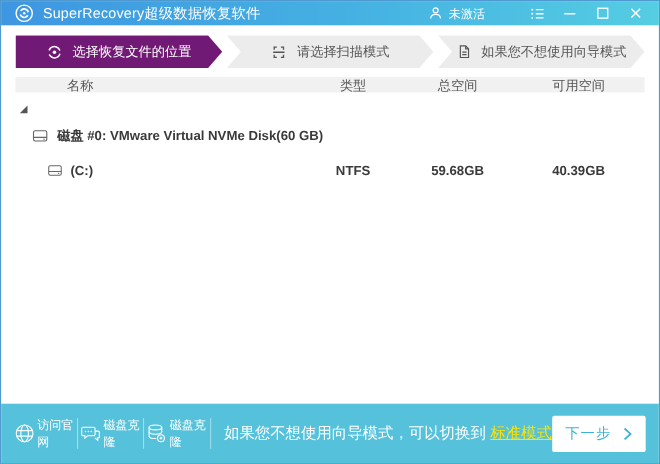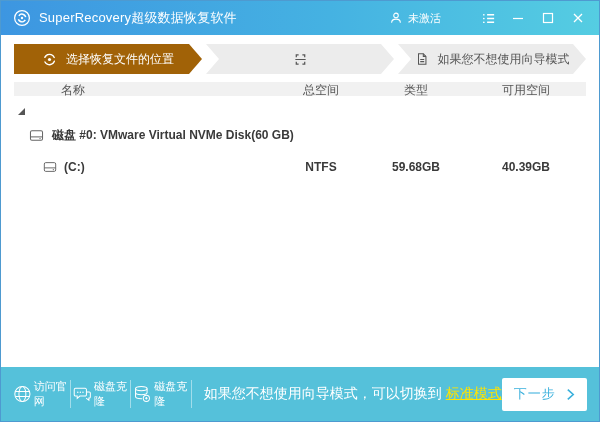--- a/index.html
+++ b/index.html
@@ -5,38 +5,38 @@
   html,body{margin:0;padding:0;background:#e8e8e8;}
   *{box-sizing:border-box;}
   .window{
     width:600px;height:422px;background:#fff;
     border:1px solid #4e9ad0;
     font-family:"Liberation Sans", sans-serif;
     display:flex;flex-direction:column;overflow:hidden;position:relative;
   }
   
   .titlebar{
-    height:34px;flex-shrink:0;display:flex;align-items:center;
+    height:22px;flex-shrink:0;display:flex;align-items:center;
     padding:0 8px 0 12px;color:#fff;
     background:linear-gradient(90deg,#3d96e1 0%,#45b2e2 55%,#55cde2 100%);
   }
   .logo{display:flex;align-items:center;}
   .titlebar-title{font-size:13px;margin-left:8px;letter-spacing:.2px;}
   .titlebar-right{margin-left:auto;display:flex;align-items:center;}
   .activation{display:flex;align-items:center;gap:5px;font-size:11px;margin-right:30px;cursor:pointer;}
   .tb-btn{width:26px;height:30px;display:flex;align-items:center;justify-content:center;cursor:pointer;margin-left:4px;}
   
   .steps{display:flex;margin:9px 13px 8px;height:30px;gap:4px;flex-shrink:0;}
   .step{
     flex:1;display:flex;align-items:center;justify-content:center;gap:9px;
     font-size:12px;background:#ececec;color:#555;cursor:pointer;
     clip-path:polygon(0 0,calc(100% - 13px) 0,100% 50%,calc(100% - 13px) 100%,0 100%,13px 50%);
   }
   .step.first{clip-path:polygon(0 0,calc(100% - 13px) 0,100% 50%,calc(100% - 13px) 100%,0 100%);}
-  .step.active{background:#a16207;color:#fff;}
+  .step.active{background:#701a75;color:#fff;}
   
   .grid-cols{display:grid;grid-template-columns:1fr 90px 100px 120px;align-items:center;}
   .table-header{
     margin:0 13px;height:14px;background:#f1f1f1;
     font-size:12px;color:#555;flex-shrink:0;
   }
   .th-name{padding-left:47px;}
   .th{text-align:center;}
   .tree{flex:1;padding:6px 13px 0;font-size:12px;color:#333;}
   .expander{
@@ -122,35 +122,36 @@
       <span>选择恢复文件的位置</span>
     </div>
     <div class="step">
       <svg class="ic" viewBox="0 0 16 16" width="15" height="15" fill="none" stroke="currentColor" stroke-width="1.3">
         <path d="M6 3 H3.5 V5.5"></path>
           <path d="M10 3 H12.5 V5.5"></path>
         <path d="M3.5 10.5 V13 H6"></path>
           <path d="M12.5 10.5 V13 H10"></path>
         <path d="M2.5 8 H13.5"></path>
       </svg>
+      <span>请选择扫描模式</span>
     </div>
     <div class="step">
       <svg class="ic" viewBox="0 0 16 16" width="14" height="14" fill="none" stroke="currentColor" stroke-width="1.2">
         <path d="M4 2 H9.5 L12.5 5 V14 H4 Z"></path>
         <path d="M9.5 2 V5 H12.5"></path>
         <path d="M6 8.5 H10.5 M6 11 H10.5"></path>
       </svg>
       <span>如果您不想使用向导模式</span>
     </div>
   </div>
 
   <div class="table-header grid-cols">
     <span class="th-name">名称</span>
+    <span class="th">类型</span>
     <span class="th">总空间</span>
-    <span class="th">类型</span>
     <span class="th">可用空间</span>
   </div>
 
   <div class="tree">
     <div class="expander"></div>
 
     <div class="disk-row">
       <svg class="ic" viewBox="0 0 16 14" width="15" height="13" fill="none" stroke="currentColor" stroke-width="1.1">
         <rect x="1.5" y="2" width="13" height="10" rx="1.6"></rect>
         <path d="M1.5 8.5 H14.5"></path>

